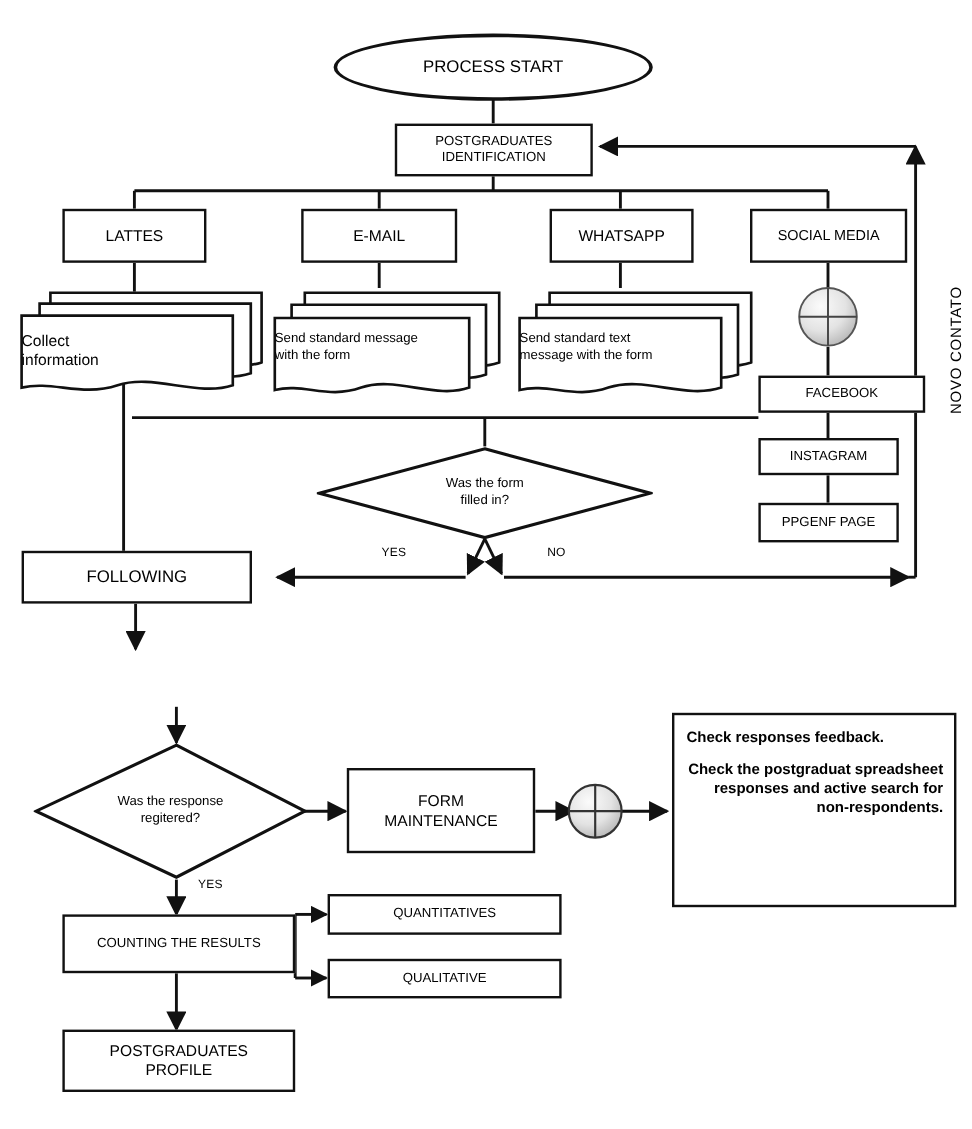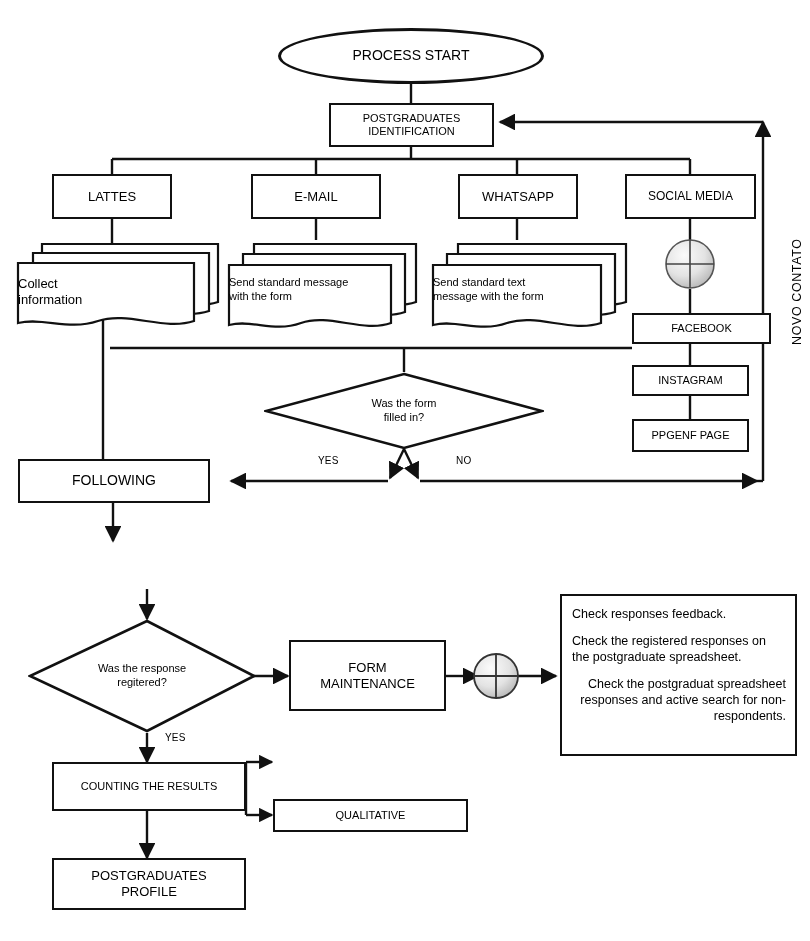--- a/index.html
+++ b/index.html
@@ -96,20 +96,21 @@
   }
 
   
   .notes{
     position:absolute;
     box-sizing:border-box;
     background:#ffffff;
     border:2.5px solid #111111;
     padding:10px 9px 8px 10px;
     z-index:4;
+    font-weight:bold;
   }
   .notes p{
     margin:0 0 11px 0;
     font-size:12.5px;
     line-height:1.28;
   }
   .notes p:last-child{ margin-bottom:16px;text-align:right; }
 </style>
 </head>
 <body>
@@ -288,26 +289,28 @@
   </div>
   <div class="freetext" style="left:165px; top:732px;">YES</div>
 
   <div class="node sz13" style="left:289px; top:640px; width:157px; height:71px;">
     <span class="lbl">FORM
 MAINTENANCE</span>
   </div>
 
   <div class="notes" style="left:560px; top:594px; width:237px; height:162px;">
     <p>Check responses feedback.</p>
-    <p>Check the registered responses on the postgraduate spreadsheet.</p>
     <p>Check the postgraduat spreadsheet responses and active search for non-respondents.</p>
   </div>
 
   <div class="node sz11" style="left:52px; top:762px; width:194px; height:49px;">
     <span class="lbl">COUNTING THE RESULTS</span>
+  </div>
+  <div class="node sz11" style="left:273px; top:745px; width:195px; height:34px;">
+    <span class="lbl">QUANTITATIVES</span>
   </div>
   <div class="node sz11" style="left:273px; top:799px; width:195px; height:33px;">
     <span class="lbl">QUALITATIVE</span>
   </div>
   <div class="node sz13" style="left:52px; top:858px; width:194px; height:52px;">
     <span class="lbl">POSTGRADUATES
 PROFILE</span>
   </div>
 
   <div class="vlabel" style="left:790px; top:345px;">NOVO CONTATO</div>

